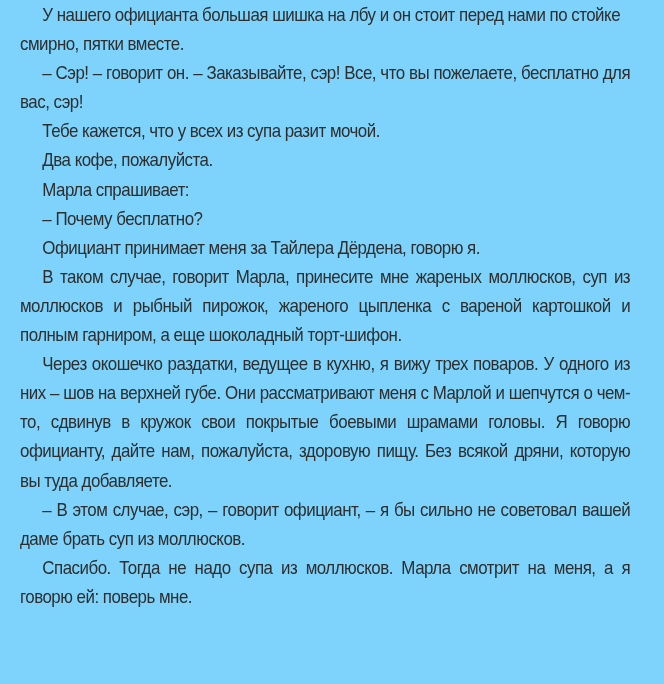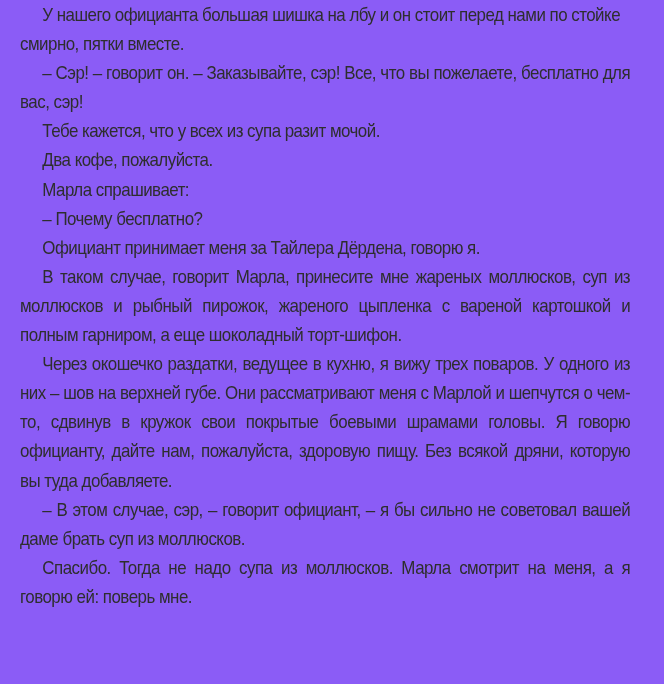--- a/index.html
+++ b/index.html
@@ -9,21 +9,21 @@
     }
     body {
       width: 664px;
       height: 684px;
       overflow: hidden;
     }
     .page {
       position: relative;
       width: 664px;
       height: 684px;
-      background: #8b5cf6;
+      background: #7dd3fc;
       box-sizing: border-box;
       padding: 1px 32px 0 20px;
     }
     .para {
       margin: 0;
       font-family: "Liberation Sans", sans-serif;
       font-size: 18.2px;
       line-height: 29.1px;
       color: #2e2e2e;
       text-align: justify;

